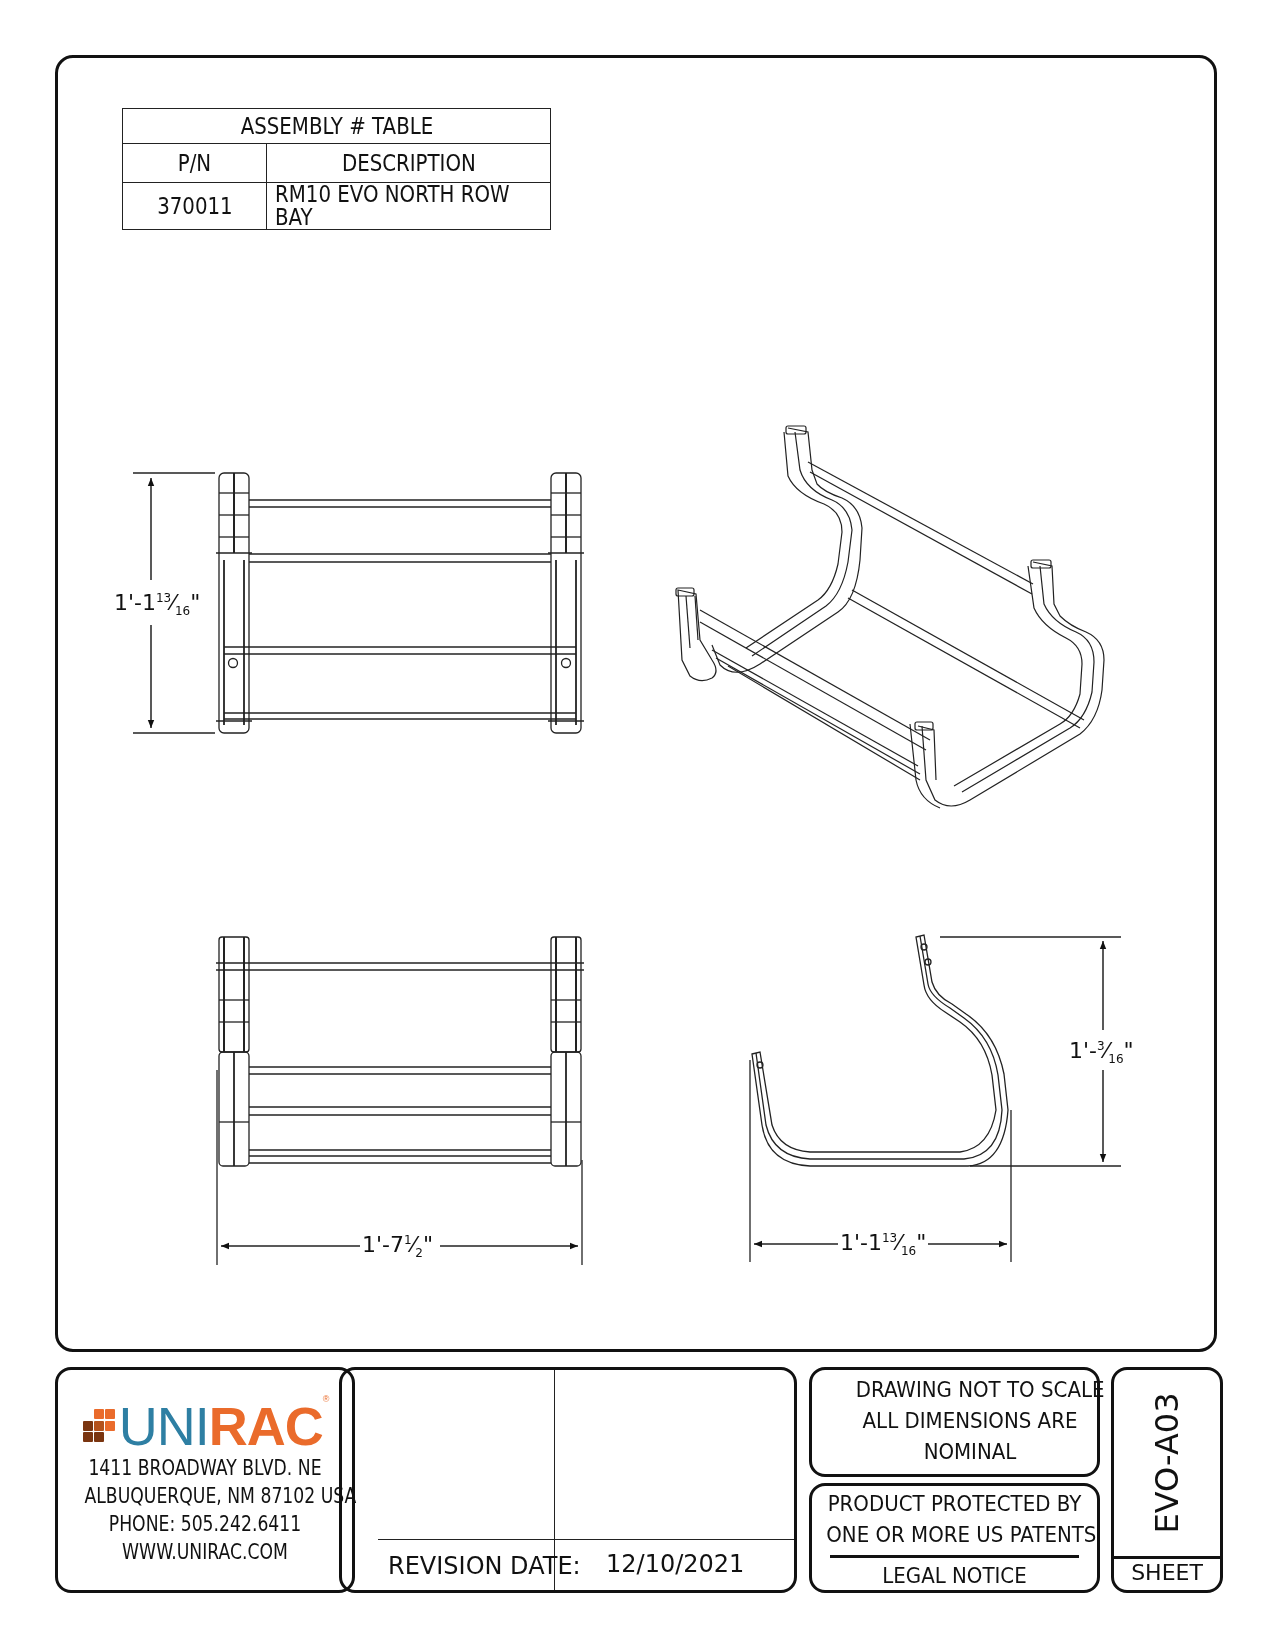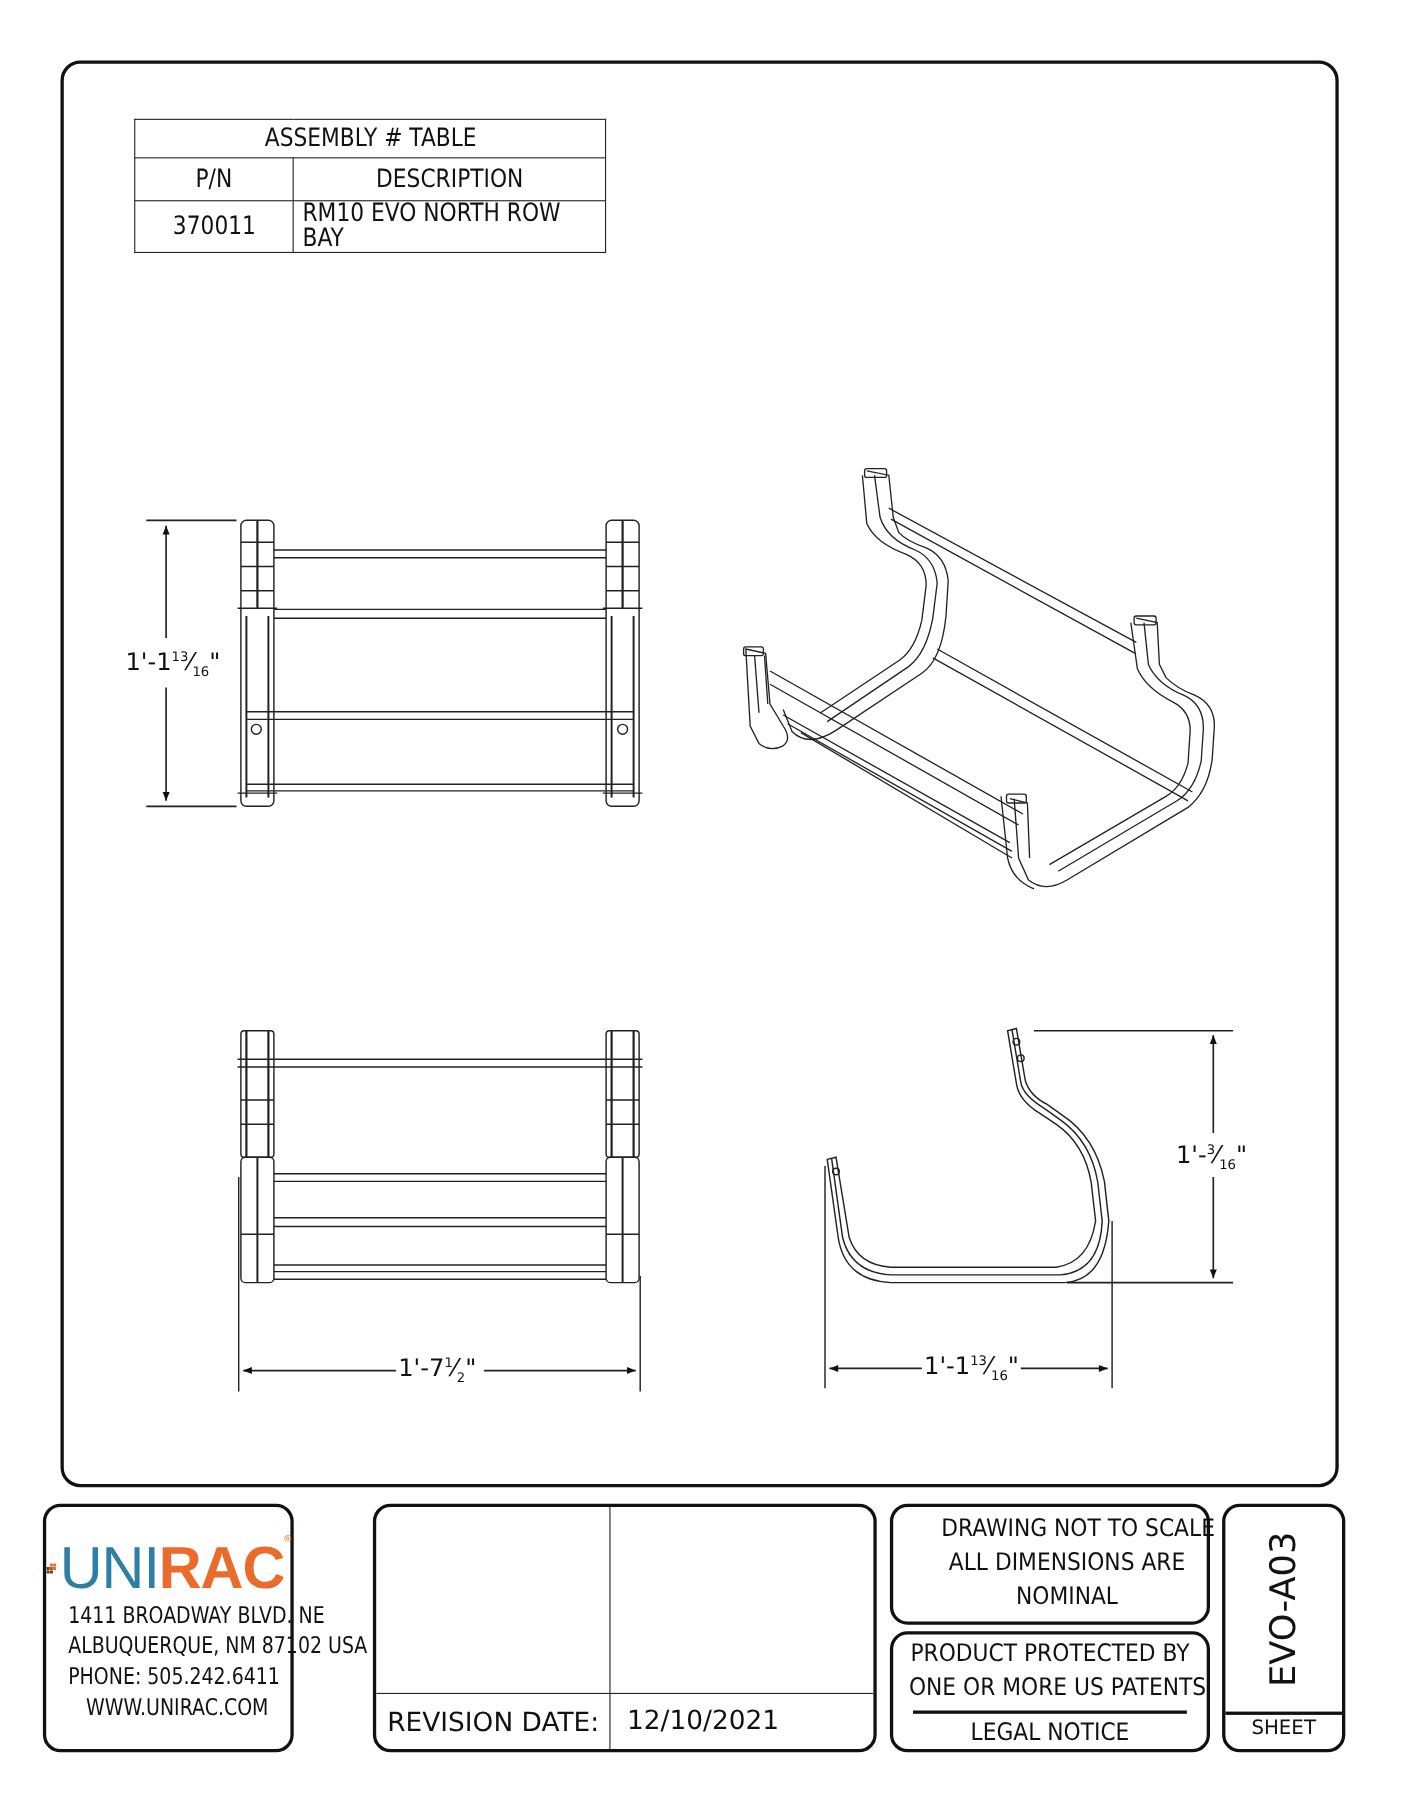--- a/index.html
+++ b/index.html
@@ -6,21 +6,21 @@
   body { width:1275px; height:1650px; position:relative; overflow:hidden;
          font-family:"DejaVu Sans", "Liberation Sans", sans-serif; color:#111; }
   .frame { position:absolute; left:55px; top:55px; width:1162px; height:1297px;
            border:3px solid #111; border-radius:18px; box-sizing:border-box; }
   .asm-table { position:absolute; left:122px; top:108px; width:429px; height:115px;
                border-collapse:collapse; font-size:23px; }
   .asm-table td { border:1.5px solid #222; text-align:center; padding:0; line-height:1; }
   .asm-table td.left { text-align:left; padding-left:8px; }
   .narrow { transform:scaleX(0.86); display:inline-block; }
   .tb { position:absolute; border:3px solid #111; border-radius:16px; box-sizing:border-box; }
-  .logo-block { left:39px; top:1367px; width:228px; height:226px; text-align:right; }
+  .logo-block { left:55px; top:1367px; width:300px; height:226px; text-align:center; }
   .logo { margin-top:28px; height:56px; display:flex; justify-content:center; align-items:center; }
   .logo-text { font-size:54px; letter-spacing:-1px; font-family:"Liberation Sans","DejaVu Sans",sans-serif; line-height:1; }
   .logo-uni { color:#2e7fa3; }
   .logo-rac { color:#ea6b2b; font-weight:bold; }
   .logo-reg { font-size:9px; color:#ea6b2b; vertical-align:top; position:relative; top:-4px; }
   .addr { font-size:21px; line-height:28px; margin-top:0; }
   .addr div { transform:scaleX(0.82); white-space:nowrap; }
   .prod-block { left:339px; top:1367px; width:458px; height:226px; overflow:hidden; }
   .prod-row { position:absolute; left:0; width:100%; border-top:1.5px solid #222; }
   .prod-row:first-child { border-top:none; }
@@ -29,21 +29,21 @@
   .prod-divider { position:absolute; left:212px; top:0; bottom:0; border-left:1.5px solid #222; }
   .note-block1 { left:809px; top:1367px; width:291px; height:110px; text-align:center; font-size:22px; line-height:31px; padding-top:4px;padding-left:31px; }
   .note-block2 { left:809px; top:1483px; width:291px; height:110px; text-align:center; font-size:22px; line-height:31px; padding-top:2px; }
   .note-block1 div, .note-block2 div { transform:scaleX(0.9); white-space:nowrap; }
   .legal-line { position:absolute; left:18px; right:18px; top:69px; border-top:3px solid #111; }
   .legal { position:absolute; left:0; right:0; top:74px; }
   .sheet-block { left:1111px; top:1367px; width:112px; height:226px; }
   .sheet-id { position:absolute; left:0; top:0; width:100%; height:186px; display:flex; align-items:center; justify-content:center; }
   .sheet-id span { display:block; transform:rotate(-90deg); font-size:32px; white-space:nowrap; }
   .sheet-divider { position:absolute; left:0; right:0; top:186px; border-top:3px solid #111; }
-  .sheet-label { position:absolute; left:0; right:0; top:190px; text-align:center; font-size:18px; }
+  .sheet-label { position:absolute; left:0; right:0; top:190px; text-align:center; font-size:22px; }
   .dim { position:absolute; font-size:22px; white-space:nowrap; background:#fff; font-family:"DejaVu Sans",sans-serif; }
   .dim sup { font-size:12px; }
   .dim sub { font-size:12px; }
   svg.drawing { position:absolute; left:0; top:0; }
 </style>
 </head>
 <body>
 
 <div class="frame"></div>
 
@@ -225,21 +225,21 @@
   <div class="addr">
     <div>1411 BROADWAY BLVD. NE</div>
     <div>ALBUQUERQUE, NM 87102 USA</div>
     <div>PHONE: 505.242.6411</div>
     <div>WWW.UNIRAC.COM</div>
   </div>
 </div>
 
 <div class="tb prod-block">
   <div class="prod-divider"></div>
-  <div class="prod-row" style="top:169px; height:57px;">
+  <div class="prod-row" style="top:169px; height:57px;margin-left:36px;">
     <span class="prod-label" style="top:12px;">REVISION DATE:</span>
     <span class="prod-value" style="top:10px; left:228px;">12/10/2021</span>
   </div>
 </div>
 
 <div class="tb note-block1">
   <div>DRAWING NOT TO SCALE</div>
   <div>ALL DIMENSIONS ARE</div>
   <div>NOMINAL</div>
 </div>

